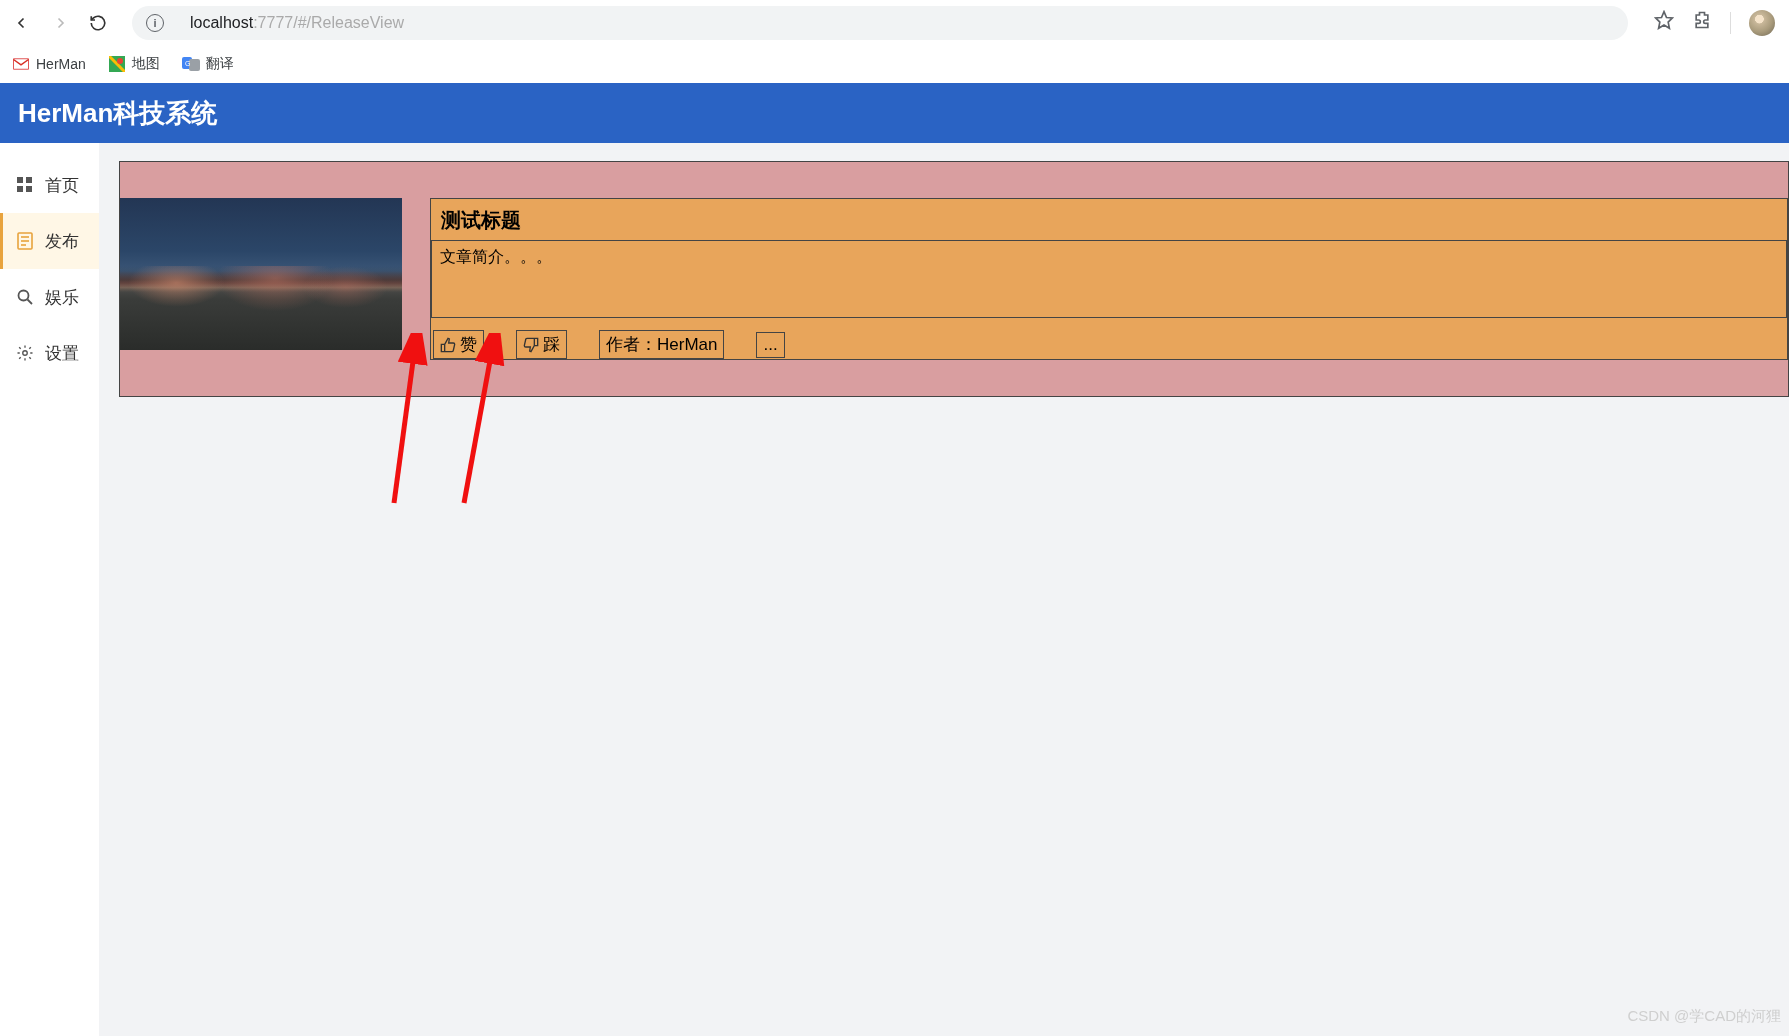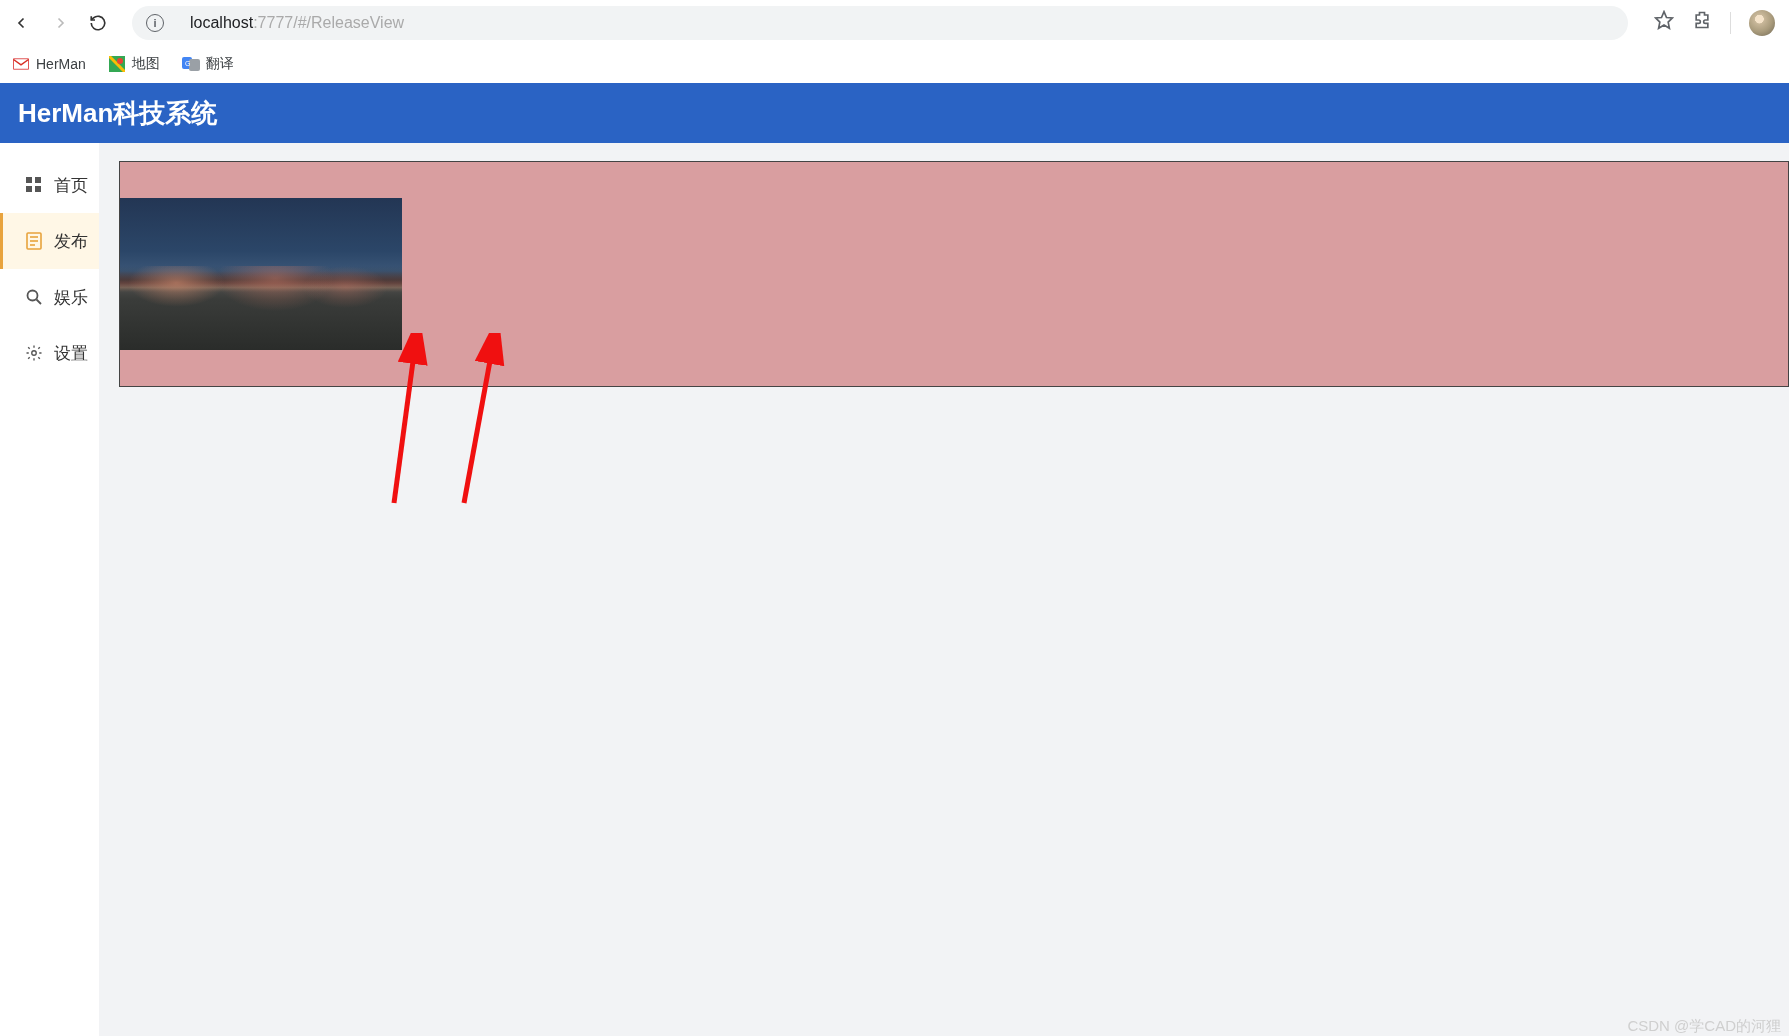--- a/index.html
+++ b/index.html
@@ -26,21 +26,21 @@
 .maps-ico { width: 16px; height: 16px; }
 .translate-ico { width: 18px; height: 16px; }
 
 
 .app-header { height: 60px; background: #2a63c4; display: flex; align-items: center; padding: 0 18px; }
 .app-title { color: #fff; font-size: 26px; font-weight: 700; }
 
 
 .layout { display: flex; height: calc(1036px - 45px - 38px - 60px); }
 .sidebar { width: 99px; background: #fff; padding-top: 14px; }
-.side-item { height: 56px; display: flex; align-items: center; gap: 10px; padding-left: 21px; font-size: 17px; color: #333; cursor: pointer; border-left: 3px solid transparent; }
+.side-item { height: 56px; display: flex; align-items: center; gap: 10px; padding-left: 12px; font-size: 17px; color: #333; cursor: pointer; border-left: 3px solid transparent; }
 .side-item.active { background: #fff7e6; border-left-color: #e8a33d; color: #333; }
 .side-item.active .side-icon { color: #e8a33d; }
 .side-icon { width: 20px; height: 20px; display: flex; align-items: center; justify-content: center; color: #555; }
 
 .content { flex: 1; background: #f2f3f5; padding: 18px 0 0 20px; overflow: hidden; position: relative; }
 
 .article-card { border: 1px solid #444; background: #d99ea0; padding: 36px 0 36px 0; }
 .article-inner { display: flex; gap: 28px; margin-left: 0; }
 .article-thumb { width: 282px; height: 152px; margin-left: 0; background: linear-gradient(to bottom, #233654 0%, #2b4668 35%, #3a5576 48%, #5a3a3a 54%, #8a4a42 56%, #c9816c 58%, #e2a98a 59%, #6b6562 62%, #4a4a48 72%, #2f3130 100%); position: relative; overflow: hidden; }
 .article-thumb::after { content: ""; position: absolute; left: 0; right: 0; bottom: 0; height: 55%; background:
@@ -54,21 +54,21 @@
 .art-summary { border: 1px solid #444; background: #e8a55b; padding: 6px 8px; font-size: 16px; height: 78px; margin: 0; }
 .art-meta { display: flex; gap: 32px; padding: 12px 2px 0; align-items: center; }
 .meta-item { border: 1px solid #444; padding: 2px 6px; display: flex; align-items: center; gap: 4px; font-size: 17px; cursor: pointer; }
 .meta-item.noninteract { cursor: default; }
 .thumb-icon { width: 16px; height: 16px; display: inline-flex; }
 
 
 .arrow { position: absolute; pointer-events: none; }
 
 
-.watermark { position: absolute; right: 8px; bottom: 0; color: #cfcfcf; font-size: 15px; }
+.watermark { position: absolute; right: 8px; bottom: 10px; color: #cfcfcf; font-size: 15px; }
 </style>
 </head>
 <body>
 
 <div class="browser-chrome">
   <div class="browser-bar">
     <div class="nav-btn">
       <svg width="18" height="18" viewBox="0 0 24 24" fill="none" stroke="currentColor" stroke-width="2.2">
           <path d="M14 6l-6 6 6 6"></path>
         </svg>
@@ -181,20 +181,44 @@
           </svg>
       </span>
       <span>设置</span>
     </div>
   </div>
 
   <div class="content">
     <div class="article-card">
       <div class="article-inner">
         <div class="article-thumb"></div>
+        <div class="article-right">
+          <div class="art-title">测试标题</div>
+          <div class="art-summary">文章简介。。。</div>
+          <div class="art-meta">
+            <div class="meta-item">
+              <span class="thumb-icon">
+                <svg width="16" height="16" viewBox="0 0 24 24" fill="none" stroke="#333" stroke-width="2">
+                    <path d="M7 22V11l5-9 2 1-1 6h7a2 2 0 0 1 2 2l-2 9a2 2 0 0 1-2 2H7zM2 11h5v11H2z"></path>
+                  </svg>
+              </span>
+              <span>赞</span>
+            </div>
+            <div class="meta-item">
+              <span class="thumb-icon">
+                <svg width="16" height="16" viewBox="0 0 24 24" fill="none" stroke="#333" stroke-width="2">
+                    <path d="M17 2v11l-5 9-2-1 1-6H4a2 2 0 0 1-2-2l2-9a2 2 0 0 1 2-2h11zM22 13h-5V2h5z"></path>
+                  </svg>
+              </span>
+              <span>踩</span>
+            </div>
+            <div class="meta-item noninteract">作者：HerMan</div>
+            <div class="meta-item">...</div>
+          </div>
+        </div>
       </div>
     </div>
 
     <svg class="arrow" style="left:285px; top:190px;" width="60" height="180">
       <defs>
           <marker id="ah1" markerWidth="10" markerHeight="10" refX="5" refY="3" orient="auto">
             <path d="M0 0L10 3L0 6z" fill="#f01010"></path>
           </marker>
         </defs>
       <line x1="10" y1="170" x2="32" y2="6" stroke="#f01010" stroke-width="5" marker-end="url(#ah1)"></line>

